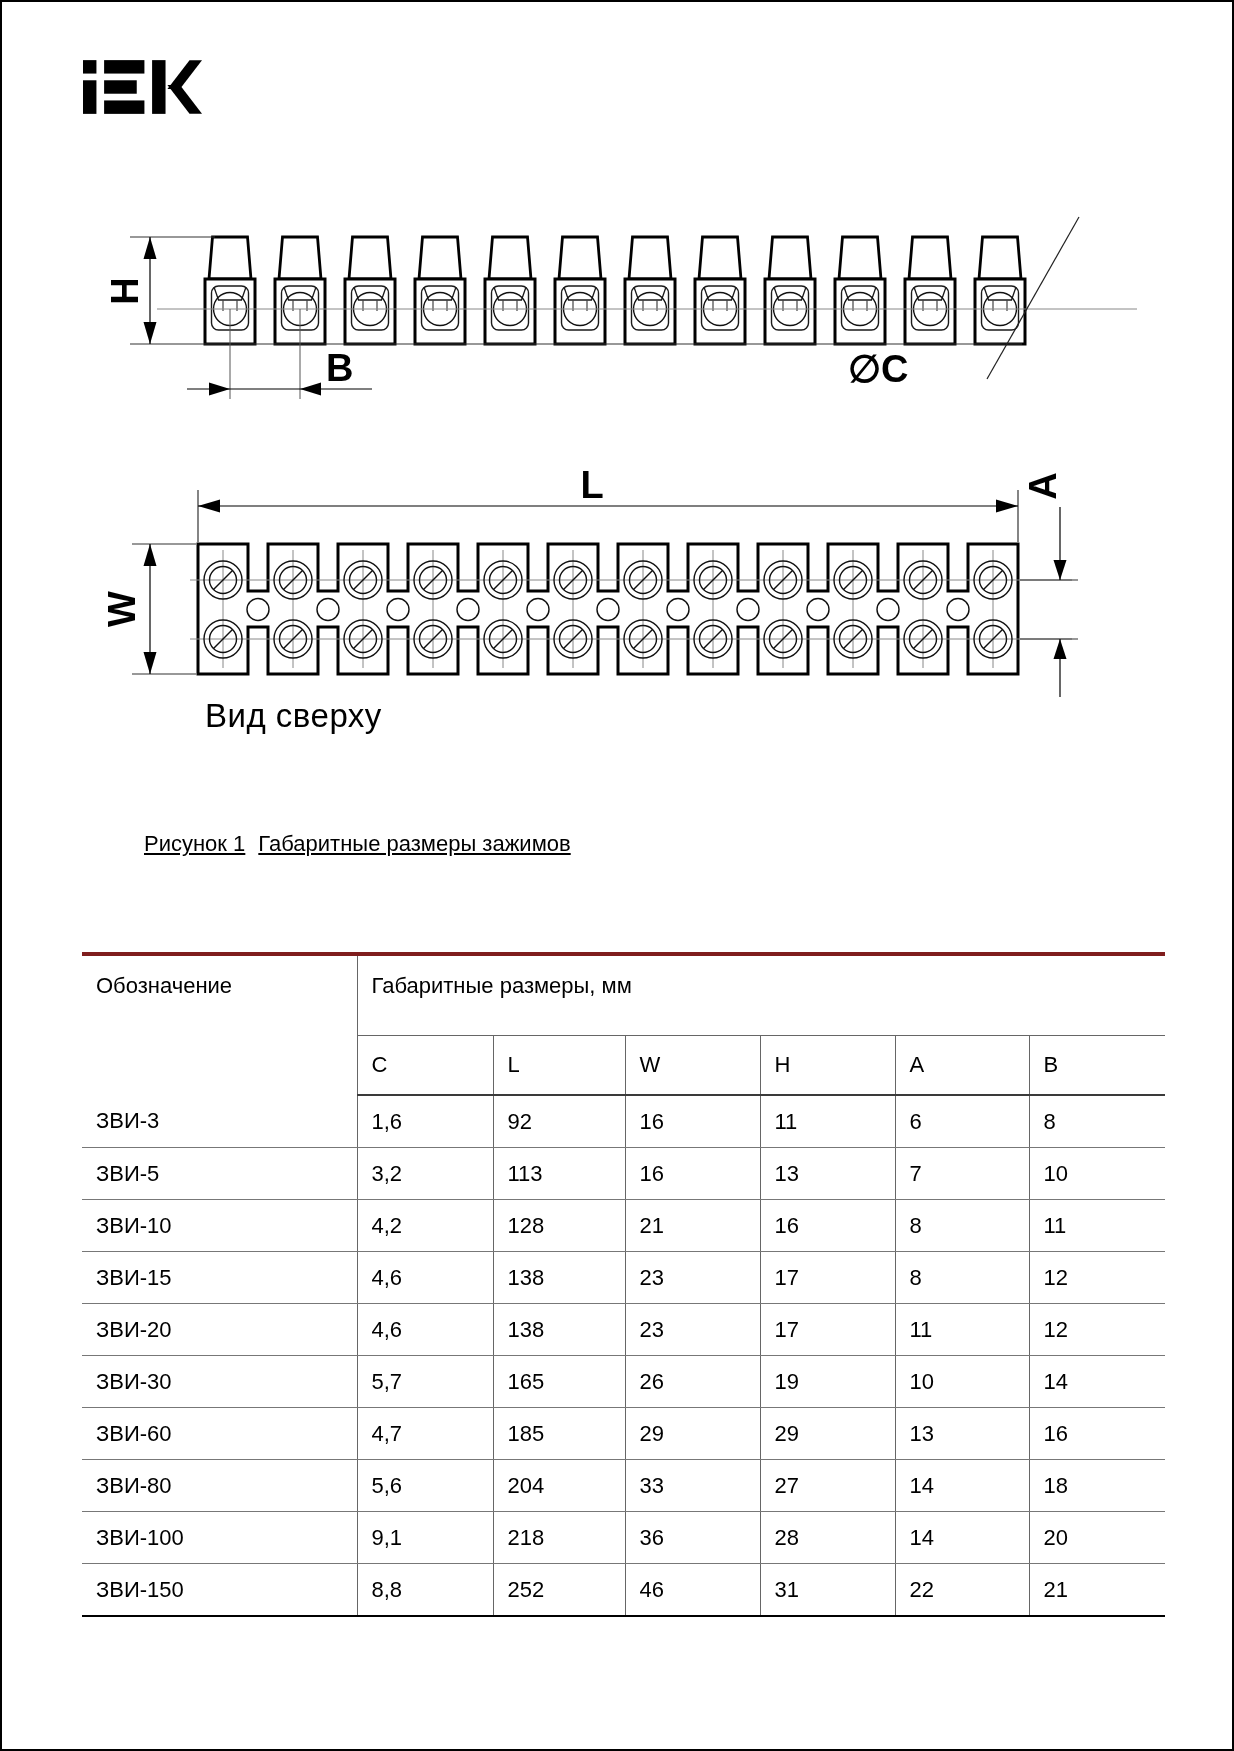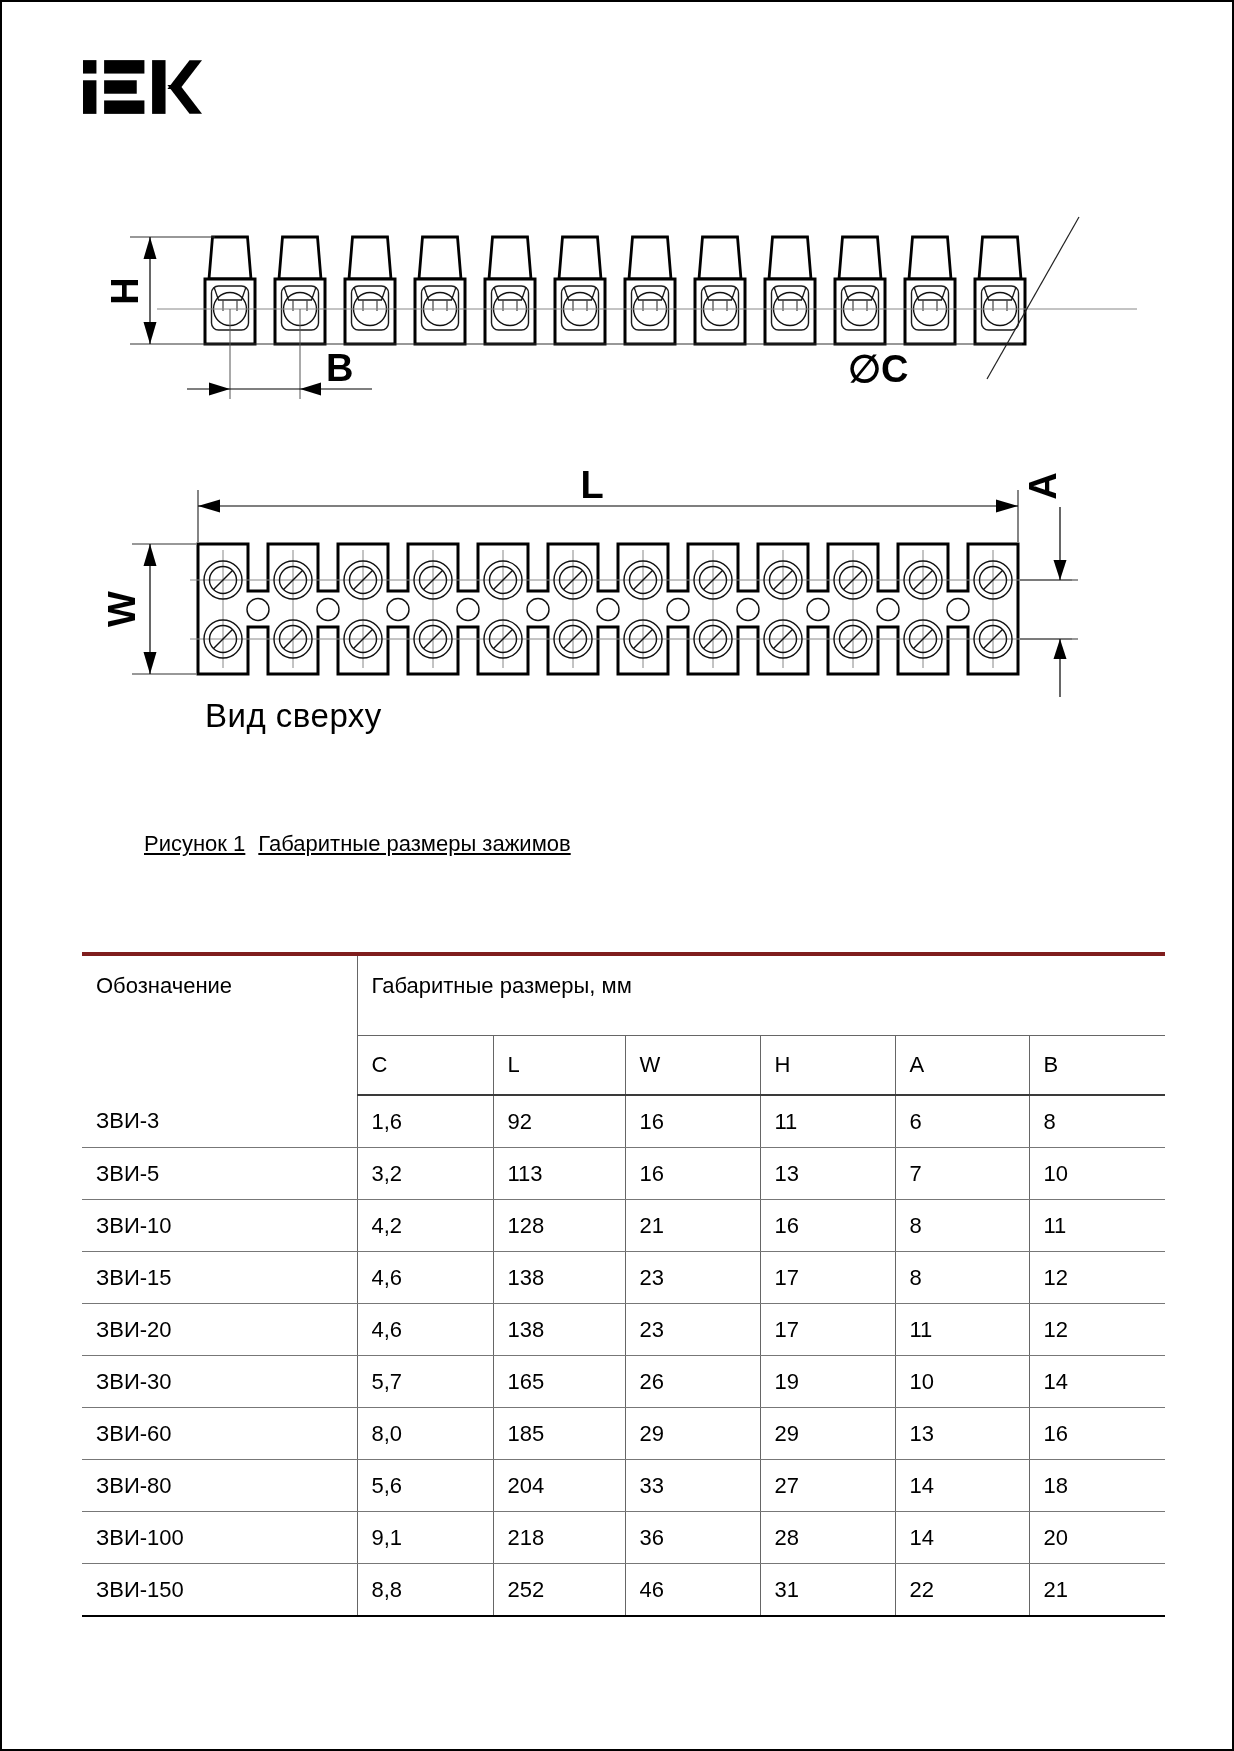--- a/index.html
+++ b/index.html
@@ -375,21 +375,21 @@
             <td>ЗВИ-30</td>
             <td class="val">5,7</td>
             <td class="val">165</td>
             <td class="val">26</td>
             <td class="val">19</td>
             <td class="val">10</td>
             <td class="val">14</td>
           </tr>
           <tr>
             <td>ЗВИ-60</td>
-            <td class="val">8,0</td>
+            <td class="val">4,7</td>
             <td class="val">185</td>
             <td class="val">29</td>
             <td class="val">29</td>
             <td class="val">13</td>
             <td class="val">16</td>
           </tr>
           <tr>
             <td>ЗВИ-80</td>
             <td class="val">5,6</td>
             <td class="val">204</td>

